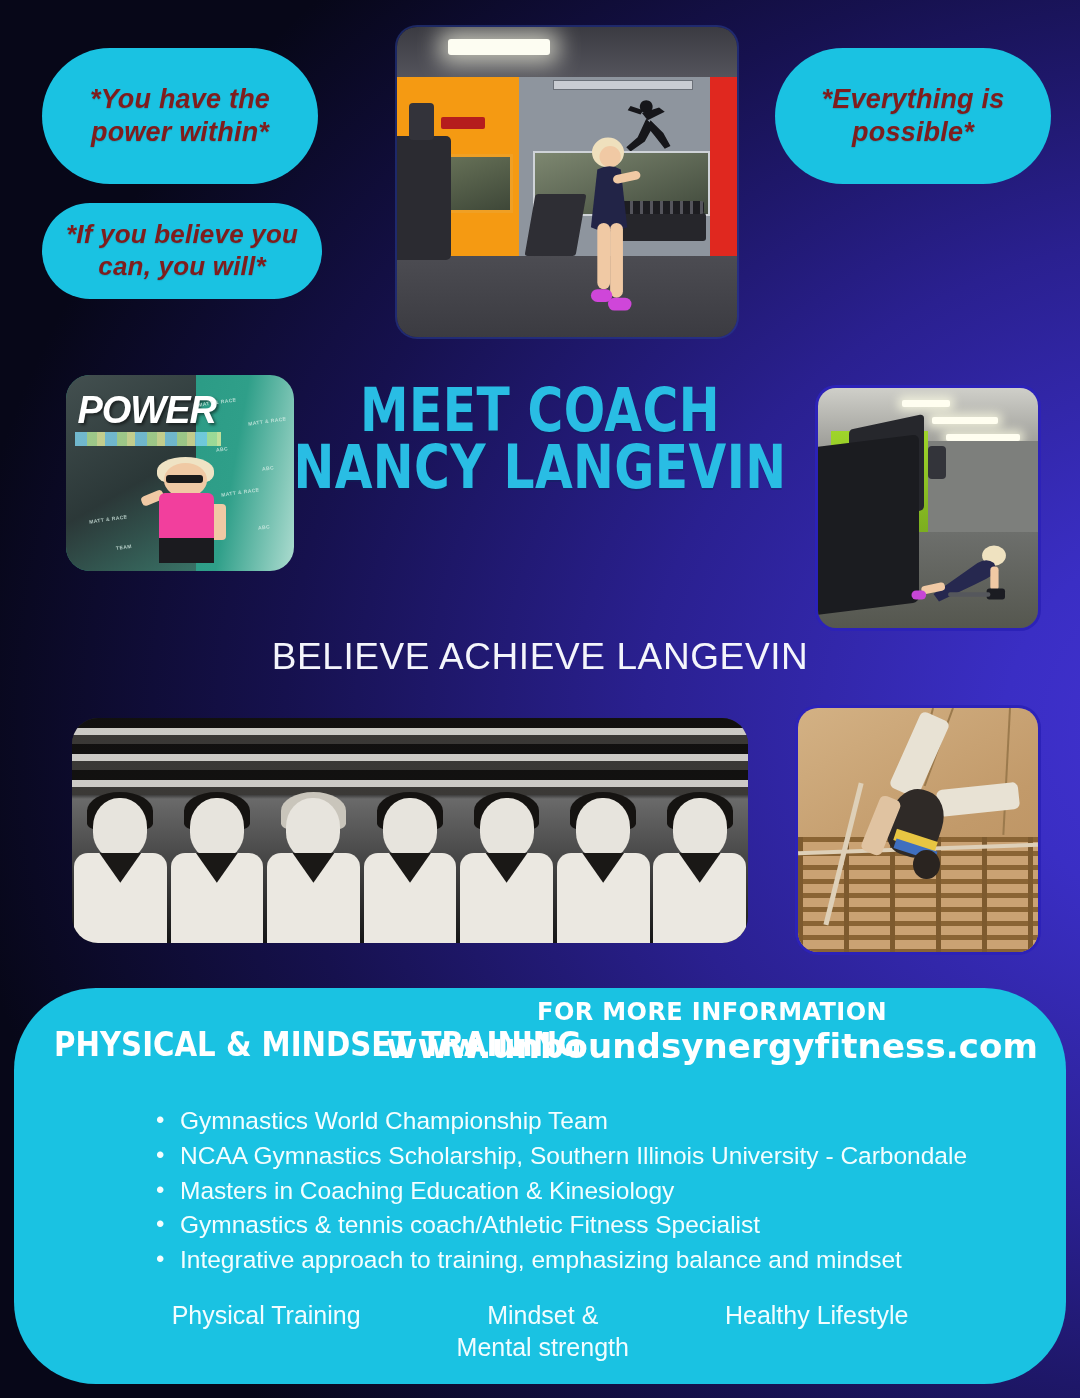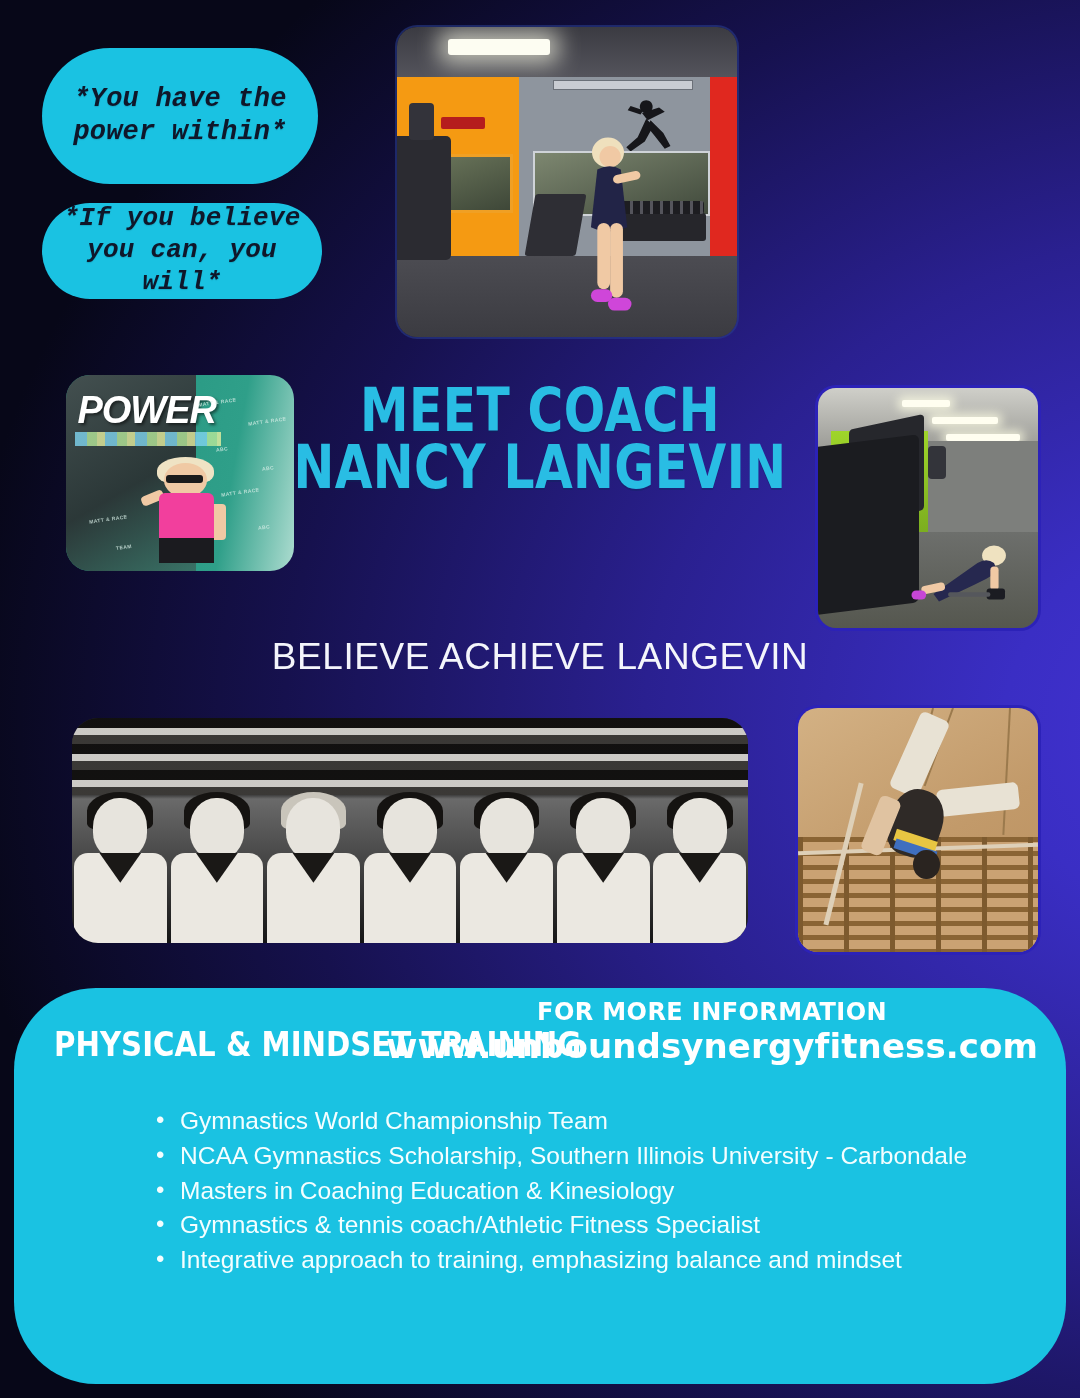--- a/index.html
+++ b/index.html
@@ -11,21 +11,21 @@
       #06060f;
     position:relative;
   }
 
   .stage { position:absolute; inset:0; }
 
   
   .bubble{
     position:absolute; background:#1ac2e2; border-radius:999px;
     display:flex; align-items:center; text-align:center;
-    color:#0f172a; font-family:Liberation Mono, monospace; font-style:italic;
+    color:#7f1d1d; font-family:Liberation Sans, sans-serif; font-style:italic;
     font-weight:700; line-height:1.22; letter-spacing:.2px;
     text-shadow:0 1px 1px rgba(0,60,80,.18);
   }
   #bubble-tl{ left:42px;  top:48px;  width:276px; height:136px; font-size:27px; padding:0 20px;}
   #bubble-bl{ left:42px;  top:203px; width:280px; height:96px; font-size:26px; padding:0 14px;}
   #bubble-tr{ left:775px; top:48px;  width:276px; height:136px; font-size:27px; padding:0 20px;}
   #bubble-br{ left:775px; top:215px; width:278px; height:118px; font-size:26px; padding:0 16px;}
 
   
   .photo{ position:absolute; overflow:hidden; border-radius:22px; }
@@ -164,20 +164,23 @@
 </head>
 <body>
 
 <div class="stage">
 
   <div class="bubble" id="bubble-tl">
     <span>*You have the power within*</span>
   </div>
   <div class="bubble" id="bubble-bl">
     <span>*If you believe you can, you will*</span>
+  </div>
+  <div class="bubble" id="bubble-tr">
+    <span>*Everything is possible*</span>
   </div>
 
   <div class="photo" id="photo-gym-top">
     <div class="inner">
       <div class="gym-ceiling"></div>
       <div class="gym-light"></div>
       <div class="gym-wall-orange"></div>
       <div class="gym-wall-grey"></div>
       <div class="gym-wall-red"></div>
       <div class="gym-sign"></div>
@@ -344,15 +347,20 @@
     </div>
 
     <ul id="credentials">
         <li>Gymnastics World Championship Team</li>
         <li>NCAA Gymnastics Scholarship, Southern Illinois University - Carbondale</li>
         <li>Masters in Coaching Education &amp; Kinesiology</li>
         <li>Gymnastics &amp; tennis coach/Athletic Fitness Specialist</li>
         <li>Integrative approach to training, emphasizing balance and mindset</li>
       </ul>
 
+    <div id="pillars">
+        <div class="pillar">Physical Training</div>
+        <div class="pillar">Mindset &amp;<br>Mental strength</div>
+        <div class="pillar">Healthy Lifestyle</div>
+      </div>
   </div>
 
 </div>
 
 </body></html>

